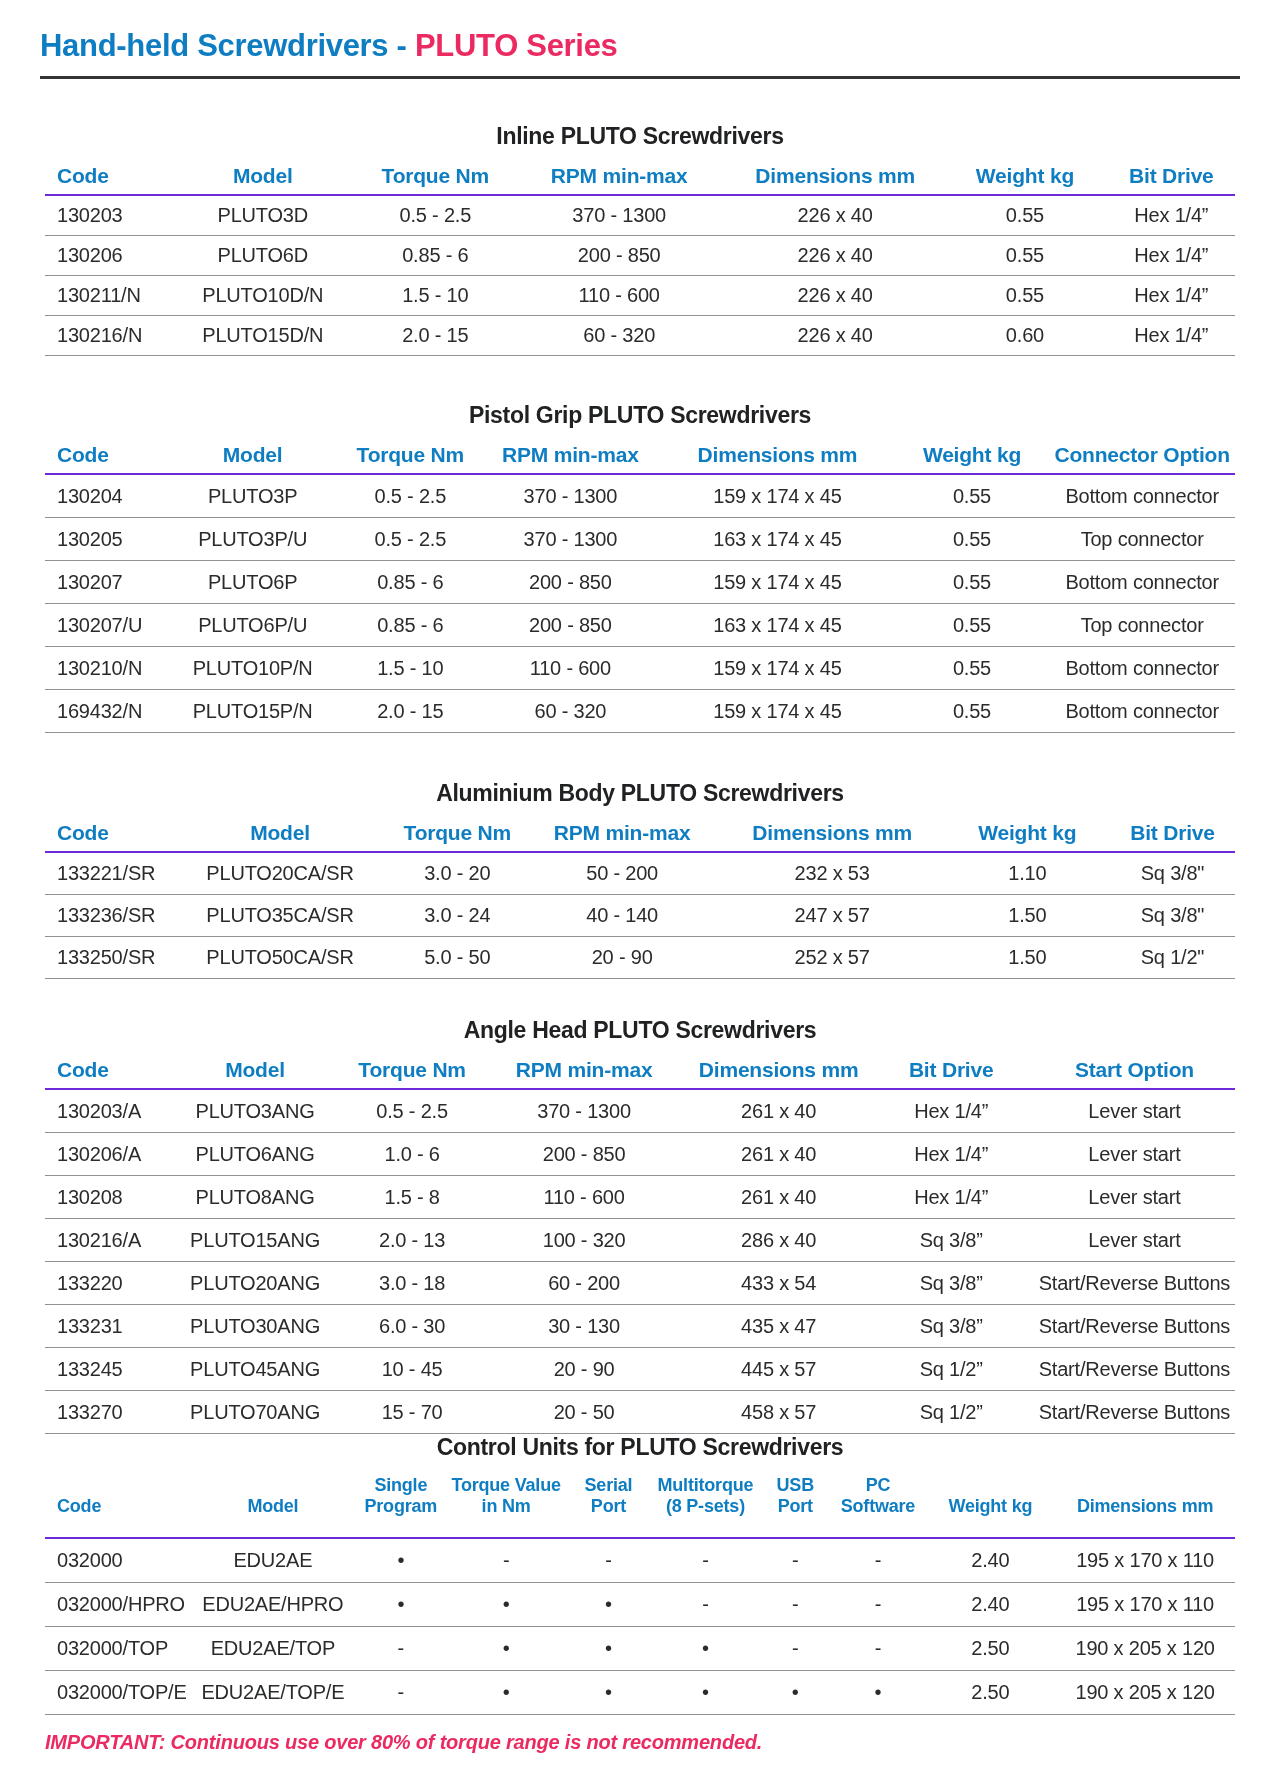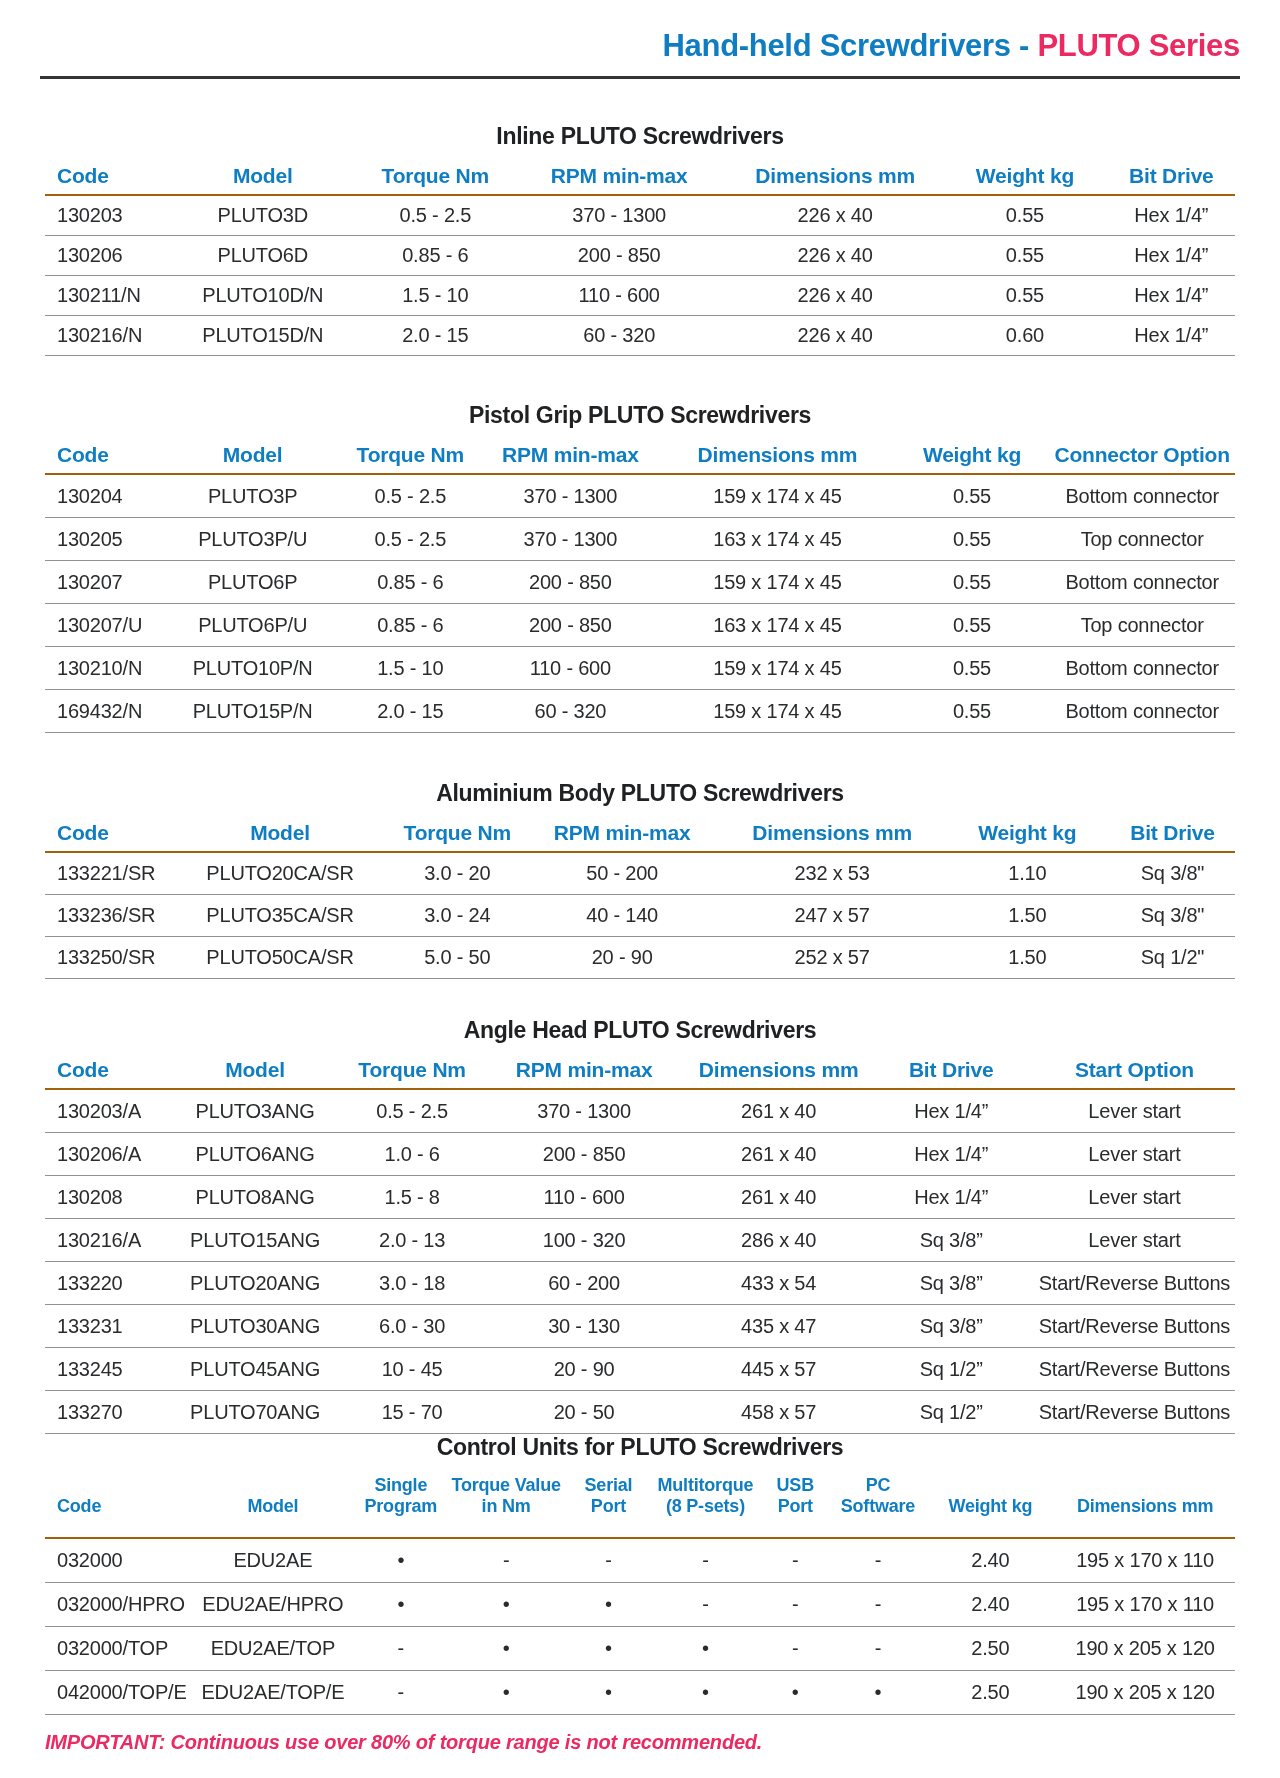--- a/index.html
+++ b/index.html
@@ -3,21 +3,21 @@
 <meta charset="utf-8">
 <style>
   :root { --blue:#0f7dc2; --pink:#ec2a62; --ink:#2a2b2d; }
   html,body { margin:0; padding:0; background:#ffffff; }
   body {
     width:1280px; min-height:1778px;
     font-family:"Liberation Sans","DejaVu Sans",sans-serif;
     color:var(--ink);
   }
   .page-title {
-    margin:28px 40px 0; text-align:right;
+    margin:28px 40px 0; text-align:left;
     font-size:31px; font-weight:bold; letter-spacing:-0.3px;
   }
   .page-title .t-blue { color:var(--blue); }
   .page-title .t-pink { color:var(--pink); }
   .rule { margin:12px 40px 0; height:3px; background:#333436; }
 
   section { margin:0 45px; }
   #sec-0 { margin-top:44px; }
   #sec-1 { margin-top:46px; }
   #sec-2 { margin-top:47px; }
@@ -25,21 +25,21 @@
   #sec-4 { }
 
   .tbl-title {
     margin:0 0 10px 0; text-align:center;
     font-size:23px; font-weight:bold; color:#202123; letter-spacing:-0.3px;
   }
   table { width:1190px; border-collapse:collapse; table-layout:fixed; }
   th {
     color:var(--blue); font-size:21px; font-weight:bold;
     text-align:center; vertical-align:bottom;
-    padding:4px 2px 6px; border-bottom:2px solid #a16207;
+    padding:4px 2px 6px; border-bottom:2px solid #6d28d9;
     letter-spacing:-0.2px; white-space:pre-line;
   }
   td {
     font-size:20px; text-align:center;
     border-bottom:1px solid #8f9296; padding:0 2px;
     letter-spacing:-0.2px;
   }
   th.c0, td.c0 { text-align:left; padding-left:12px; }
   #tbl-0 td { height:39px; }
   #tbl-1 td { height:42px; }
@@ -426,21 +426,21 @@
           <td>-</td>
           <td>•</td>
           <td>•</td>
           <td>•</td>
           <td>-</td>
           <td>-</td>
           <td>2.50</td>
           <td>190 x 205 x 120</td>
         </tr>
         <tr>
-          <td class="c0">042000/TOP/E</td>
+          <td class="c0">032000/TOP/E</td>
           <td>EDU2AE/TOP/E</td>
           <td>-</td>
           <td>•</td>
           <td>•</td>
           <td>•</td>
           <td>•</td>
           <td>•</td>
           <td>2.50</td>
           <td>190 x 205 x 120</td>
         </tr>

